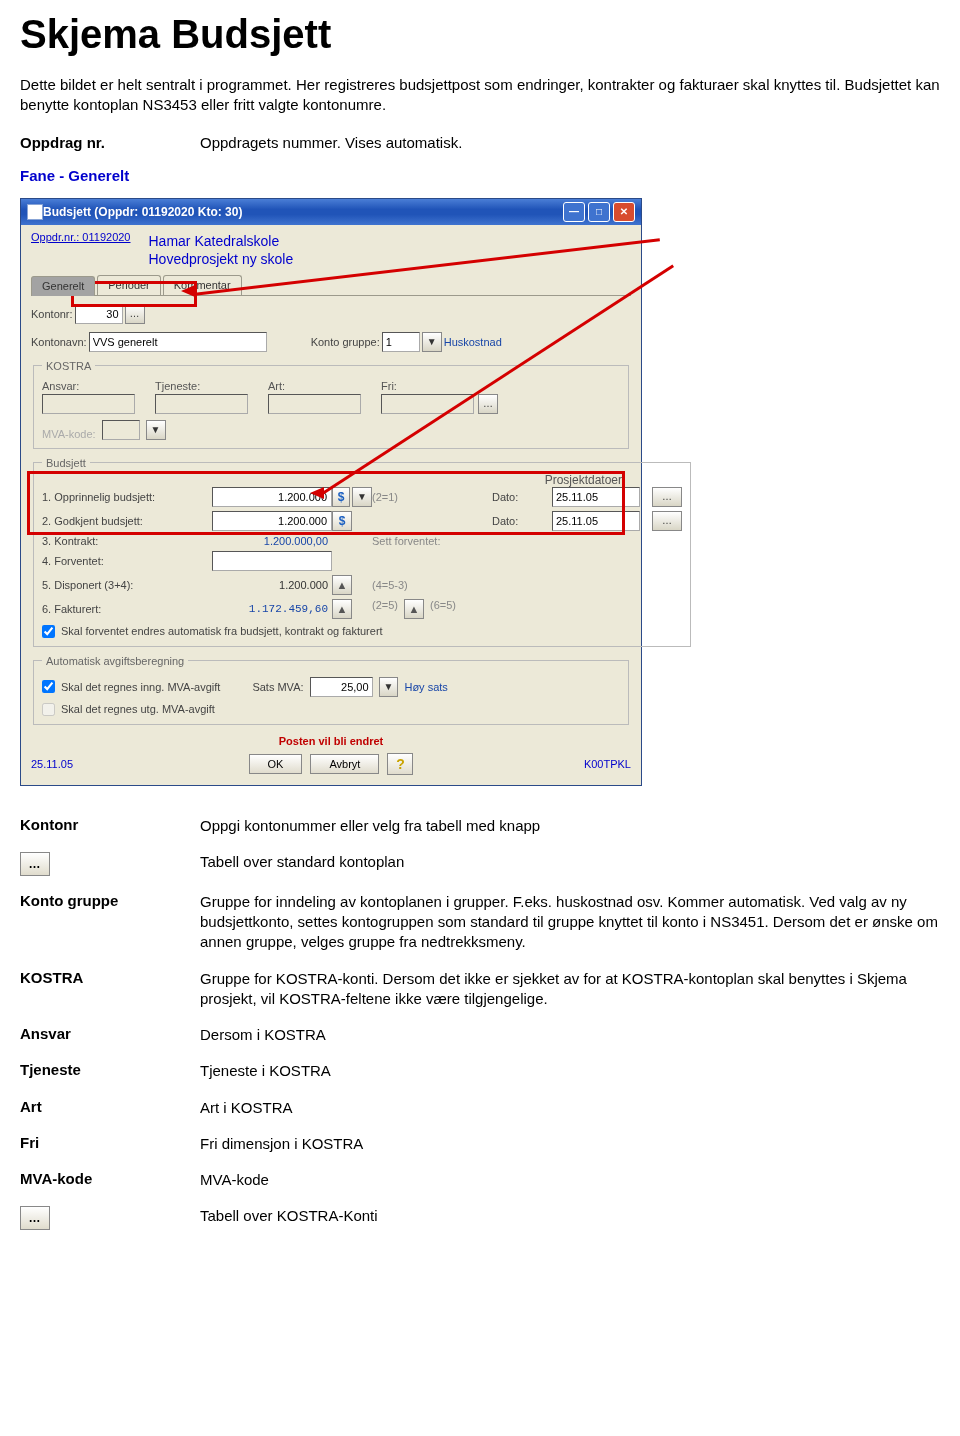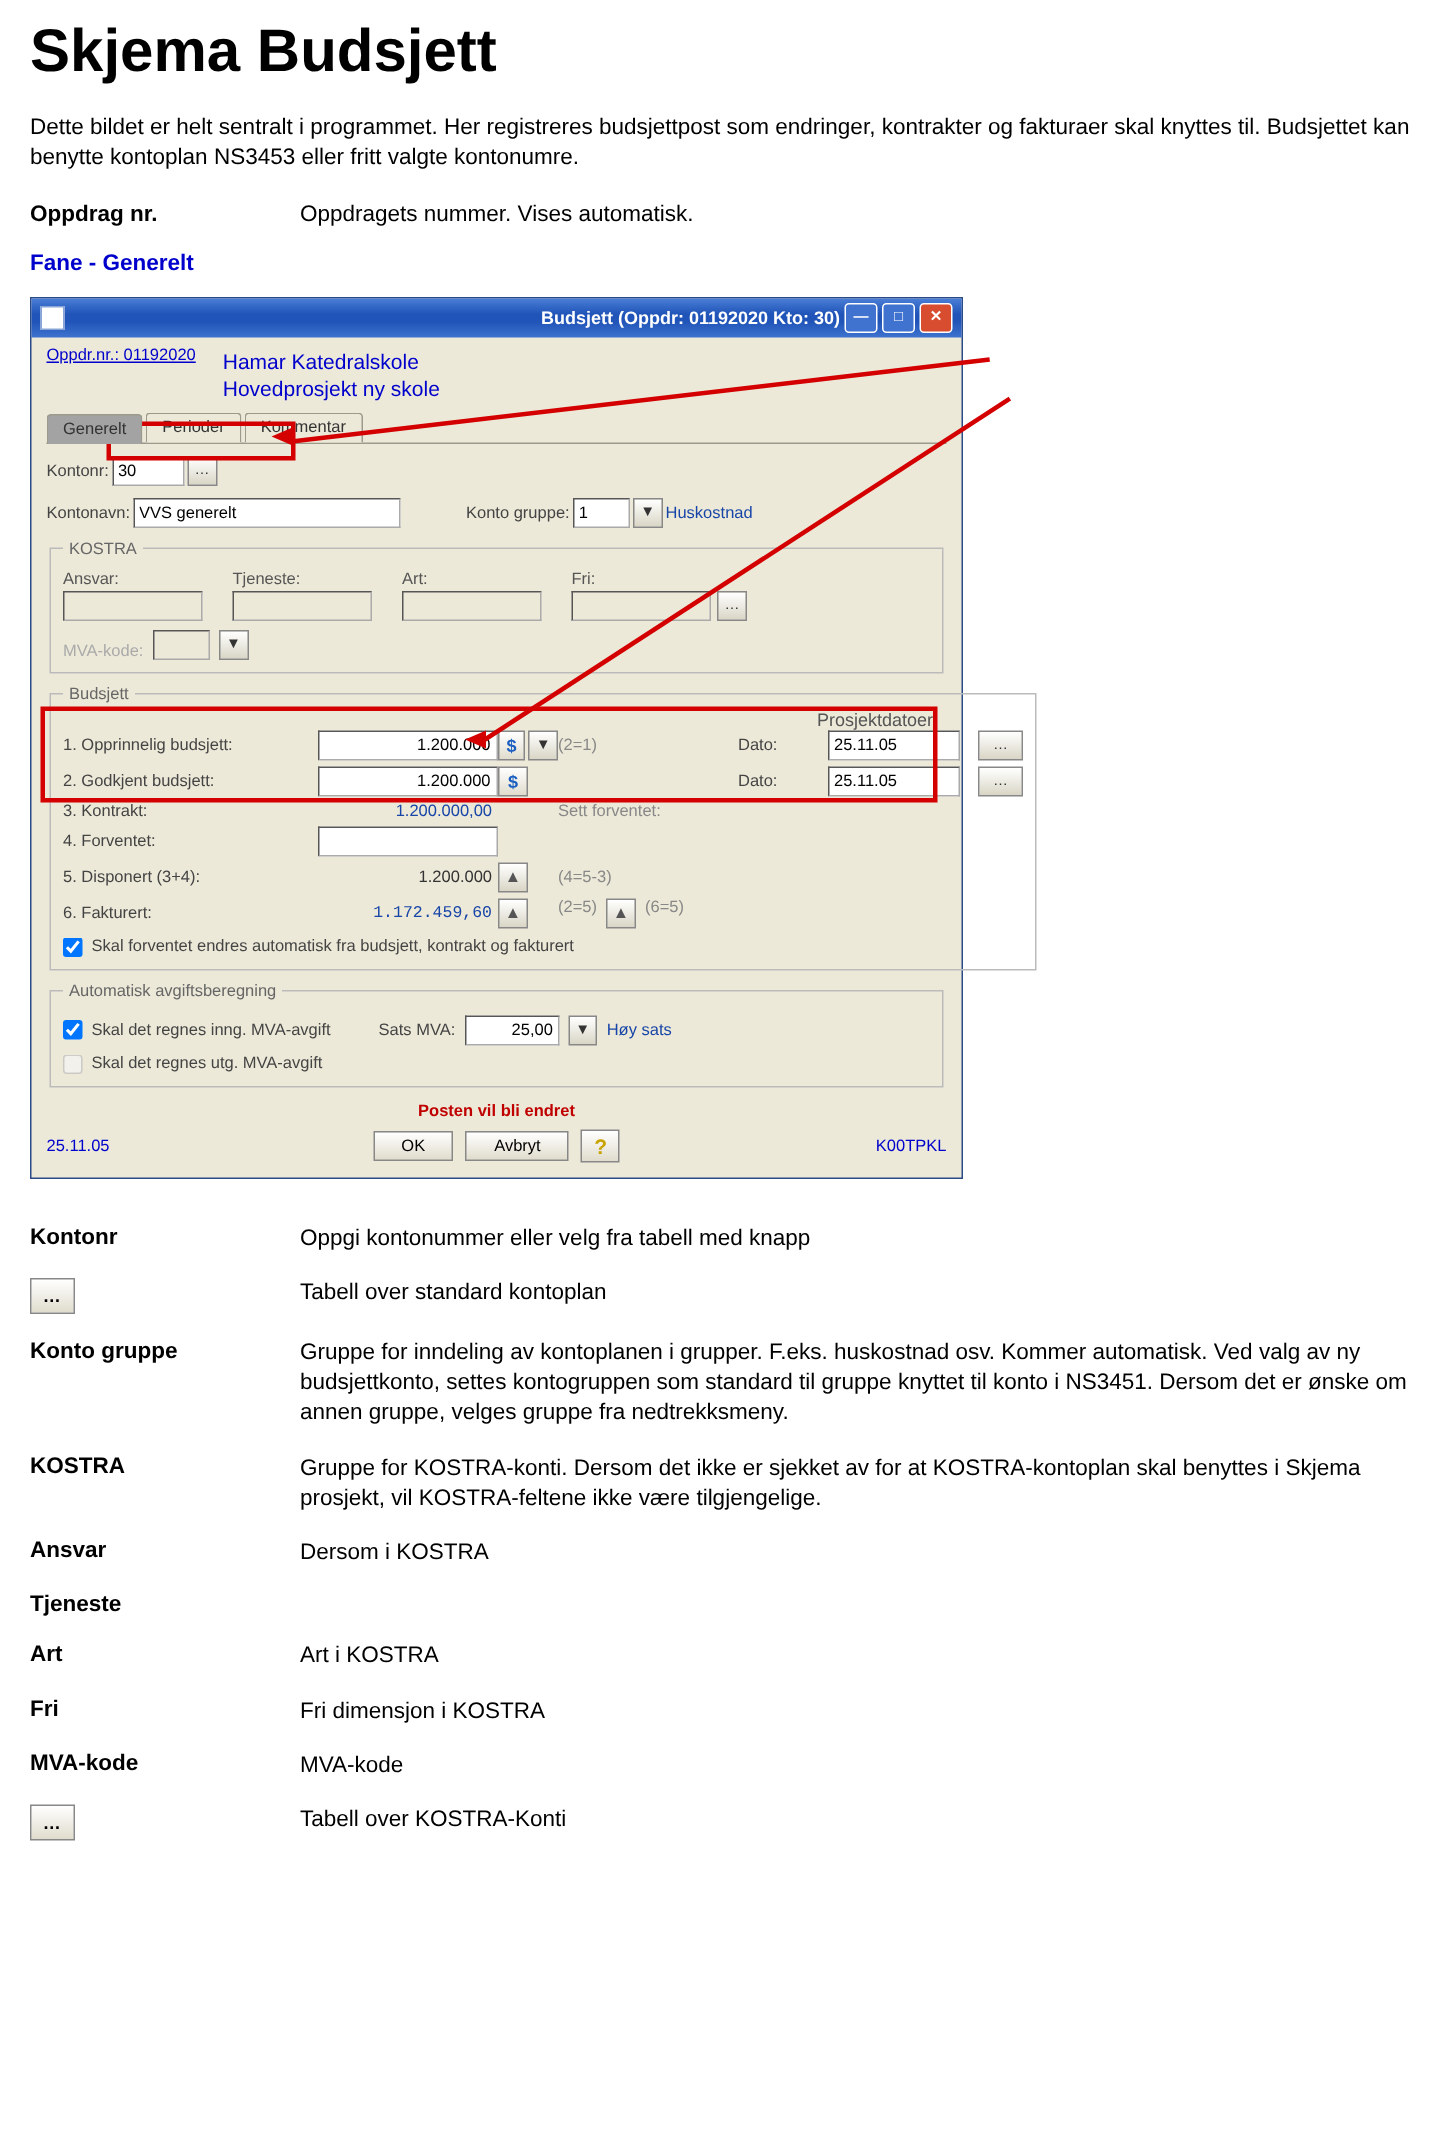--- a/index.html
+++ b/index.html
@@ -47,21 +47,21 @@
   .titlebar {
     display: flex;
     align-items: center;
     height: 26px;
     background: linear-gradient(#4a7ed6, #2054b8 40%, #2054b8 60%, #3f73cf);
     color: #fff;
     padding: 0 6px;
     font-weight: bold;
     font-size: 12px;
   }
-  .titlebar .title-text { flex: 1; padding-left: 16px; text-align: right; }
+  .titlebar .title-text { flex: 1; padding-left: 0; }
   .titlebar .winbtn {
     width: 20px;
     height: 18px;
     margin-left: 3px;
     display: flex;
     align-items: center;
     justify-content: center;
     border: 1px solid #fff;
     border-radius: 3px;
     background: #3f73cf;
@@ -292,21 +292,21 @@
     </div>
 
     <div class="tabs-row">
       <div class="tab active">Generelt</div>
       <div class="tab">Perioder</div>
       <div class="tab">Kommentar</div>
     </div>
 
     <div class="field-row">
       <span class="fl">Kontonr:</span>
-      <input class="input-sm" style="width: 40px;" value="30">
+      <input class="input-sm" style="width: 40px; text-align: right;" value="30">
       <span class="btn-sm">…</span>
     </div>
 
     <div class="field-row">
       <span class="fl">Kontonavn:</span>
       <input class="input-sm" style="width: 170px;" value="VVS generelt">
       <span style="width:40px;"></span>
       <span class="fl">Konto gruppe:</span>
       <input class="input-sm" style="width: 30px;" value="1">
       <span class="btn-sm">▼</span>
@@ -466,20 +466,21 @@
   <div class="def-desc">Gruppe for KOSTRA-konti. Dersom det ikke er sjekket av for at KOSTRA-kontoplan skal benyttes i Skjema prosjekt, vil KOSTRA-feltene ikke være tilgjengelige.</div>
 </div>
 
 <div class="def-row">
   <div class="def-label">Ansvar</div>
   <div class="def-desc">Dersom i KOSTRA</div>
 </div>
 
 <div class="def-row">
   <div class="def-label">Tjeneste</div>
+  <div class="def-desc">Tjeneste i KOSTRA</div>
 </div>
 
 <div class="def-row">
   <div class="def-label">Art</div>
   <div class="def-desc">Art i KOSTRA</div>
 </div>
 
 <div class="def-row">
   <div class="def-label">Fri</div>
   <div class="def-desc">Fri dimensjon i KOSTRA</div>

